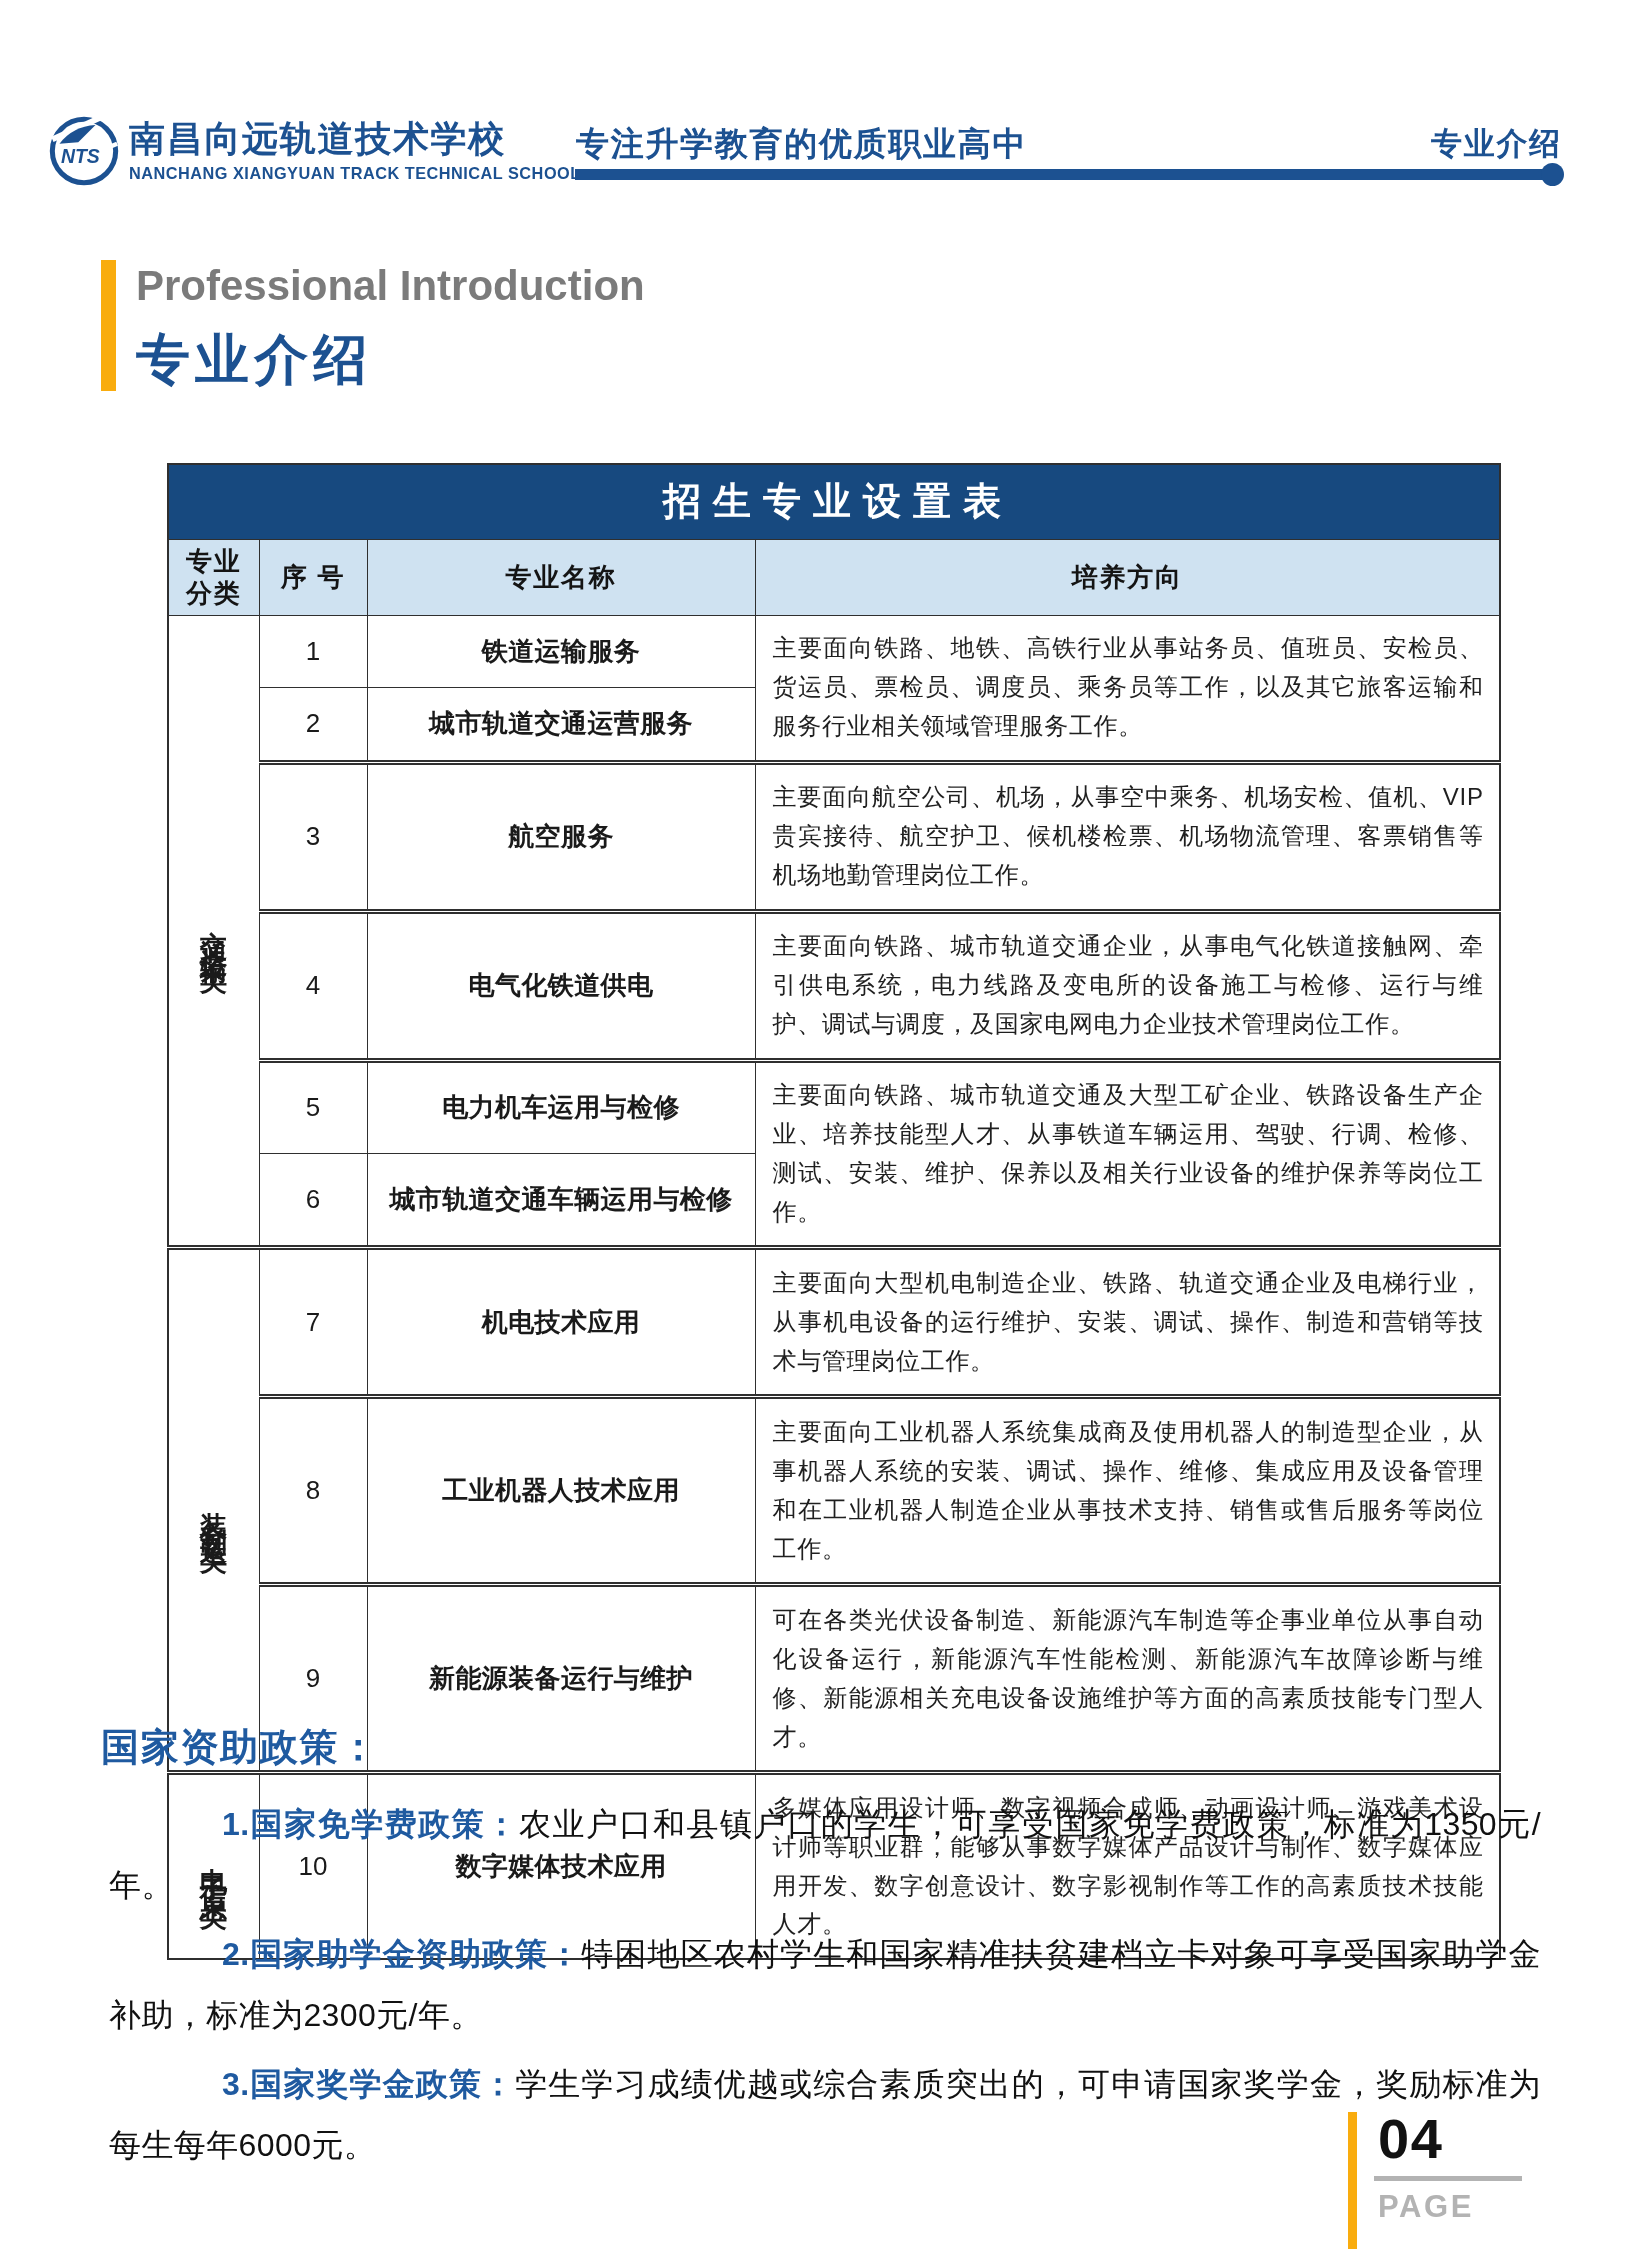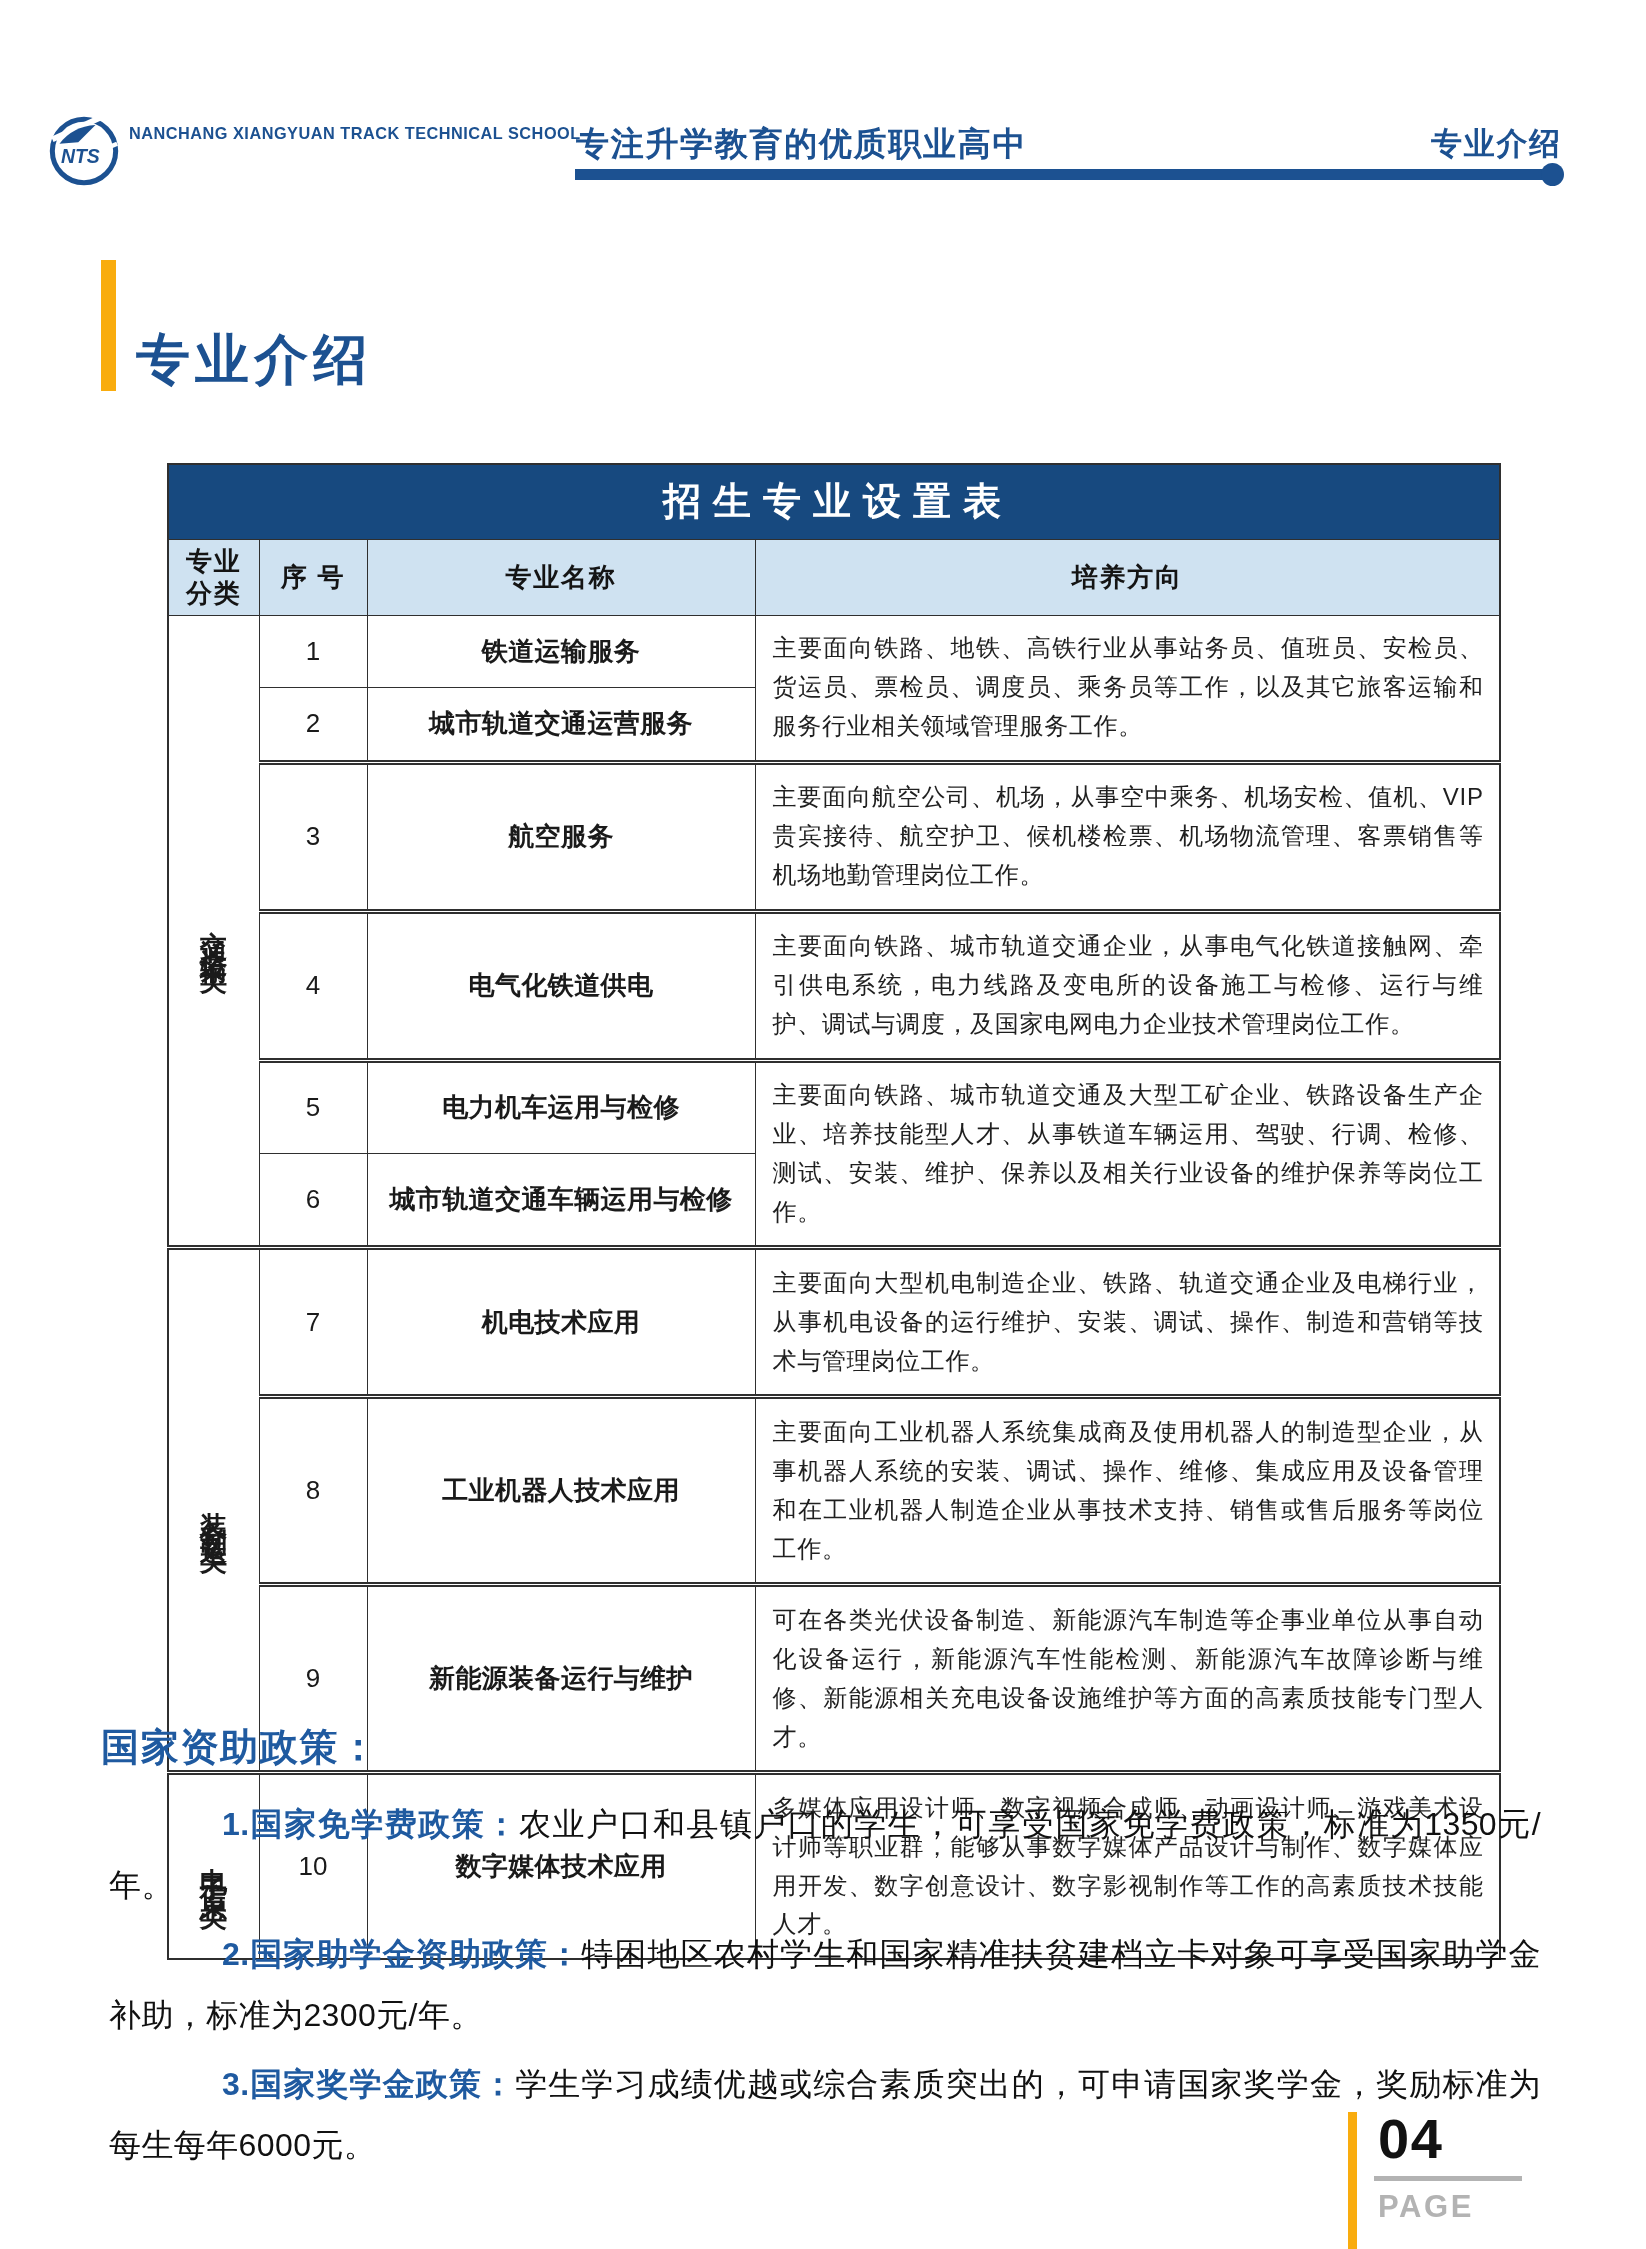--- a/index.html
+++ b/index.html
@@ -68,28 +68,30 @@
 <div class="page">
 
   <svg class="logo-svg" viewBox="0 0 100 100">
     <circle cx="50" cy="50" r="44" fill="none" stroke="#1c5191" stroke-width="7"></circle>
     <path d="M6 34 L72 4" stroke="#ffffff" stroke-width="8" fill="none"></path>
     <path d="M34 66 L96 40" stroke="#ffffff" stroke-width="6" fill="none"></path>
     <path d="M16 40 Q34 16 66 14 L42 38 Z" fill="#1c5191"></path>
     <text x="18" y="66" font-size="27" font-style="italic" font-weight="bold" fill="#1c5191">NTS</text>
   </svg>
   <div class="school-names">
+    <div class="school-cn">南昌向远轨道技术学校</div>
     <div class="school-en">NANCHANG XIANGYUAN TRACK TECHNICAL SCHOOL</div>
   </div>
   <div class="slogan">专注升学教育的优质职业高中</div>
   <div class="header-rule"></div>
   <div class="header-dot"></div>
   <div class="header-page-label">专业介绍</div>
 
   <div class="accent-bar"></div>
+  <div class="title-en">Professional Introduction</div>
   <div class="title-cn">专业介绍</div>
 
   <table class="adm">
     <colgroup>
         <col class="c1">
         <col class="c2">
         <col class="c3">
         <col class="c4">
       </colgroup>
     <thead>

